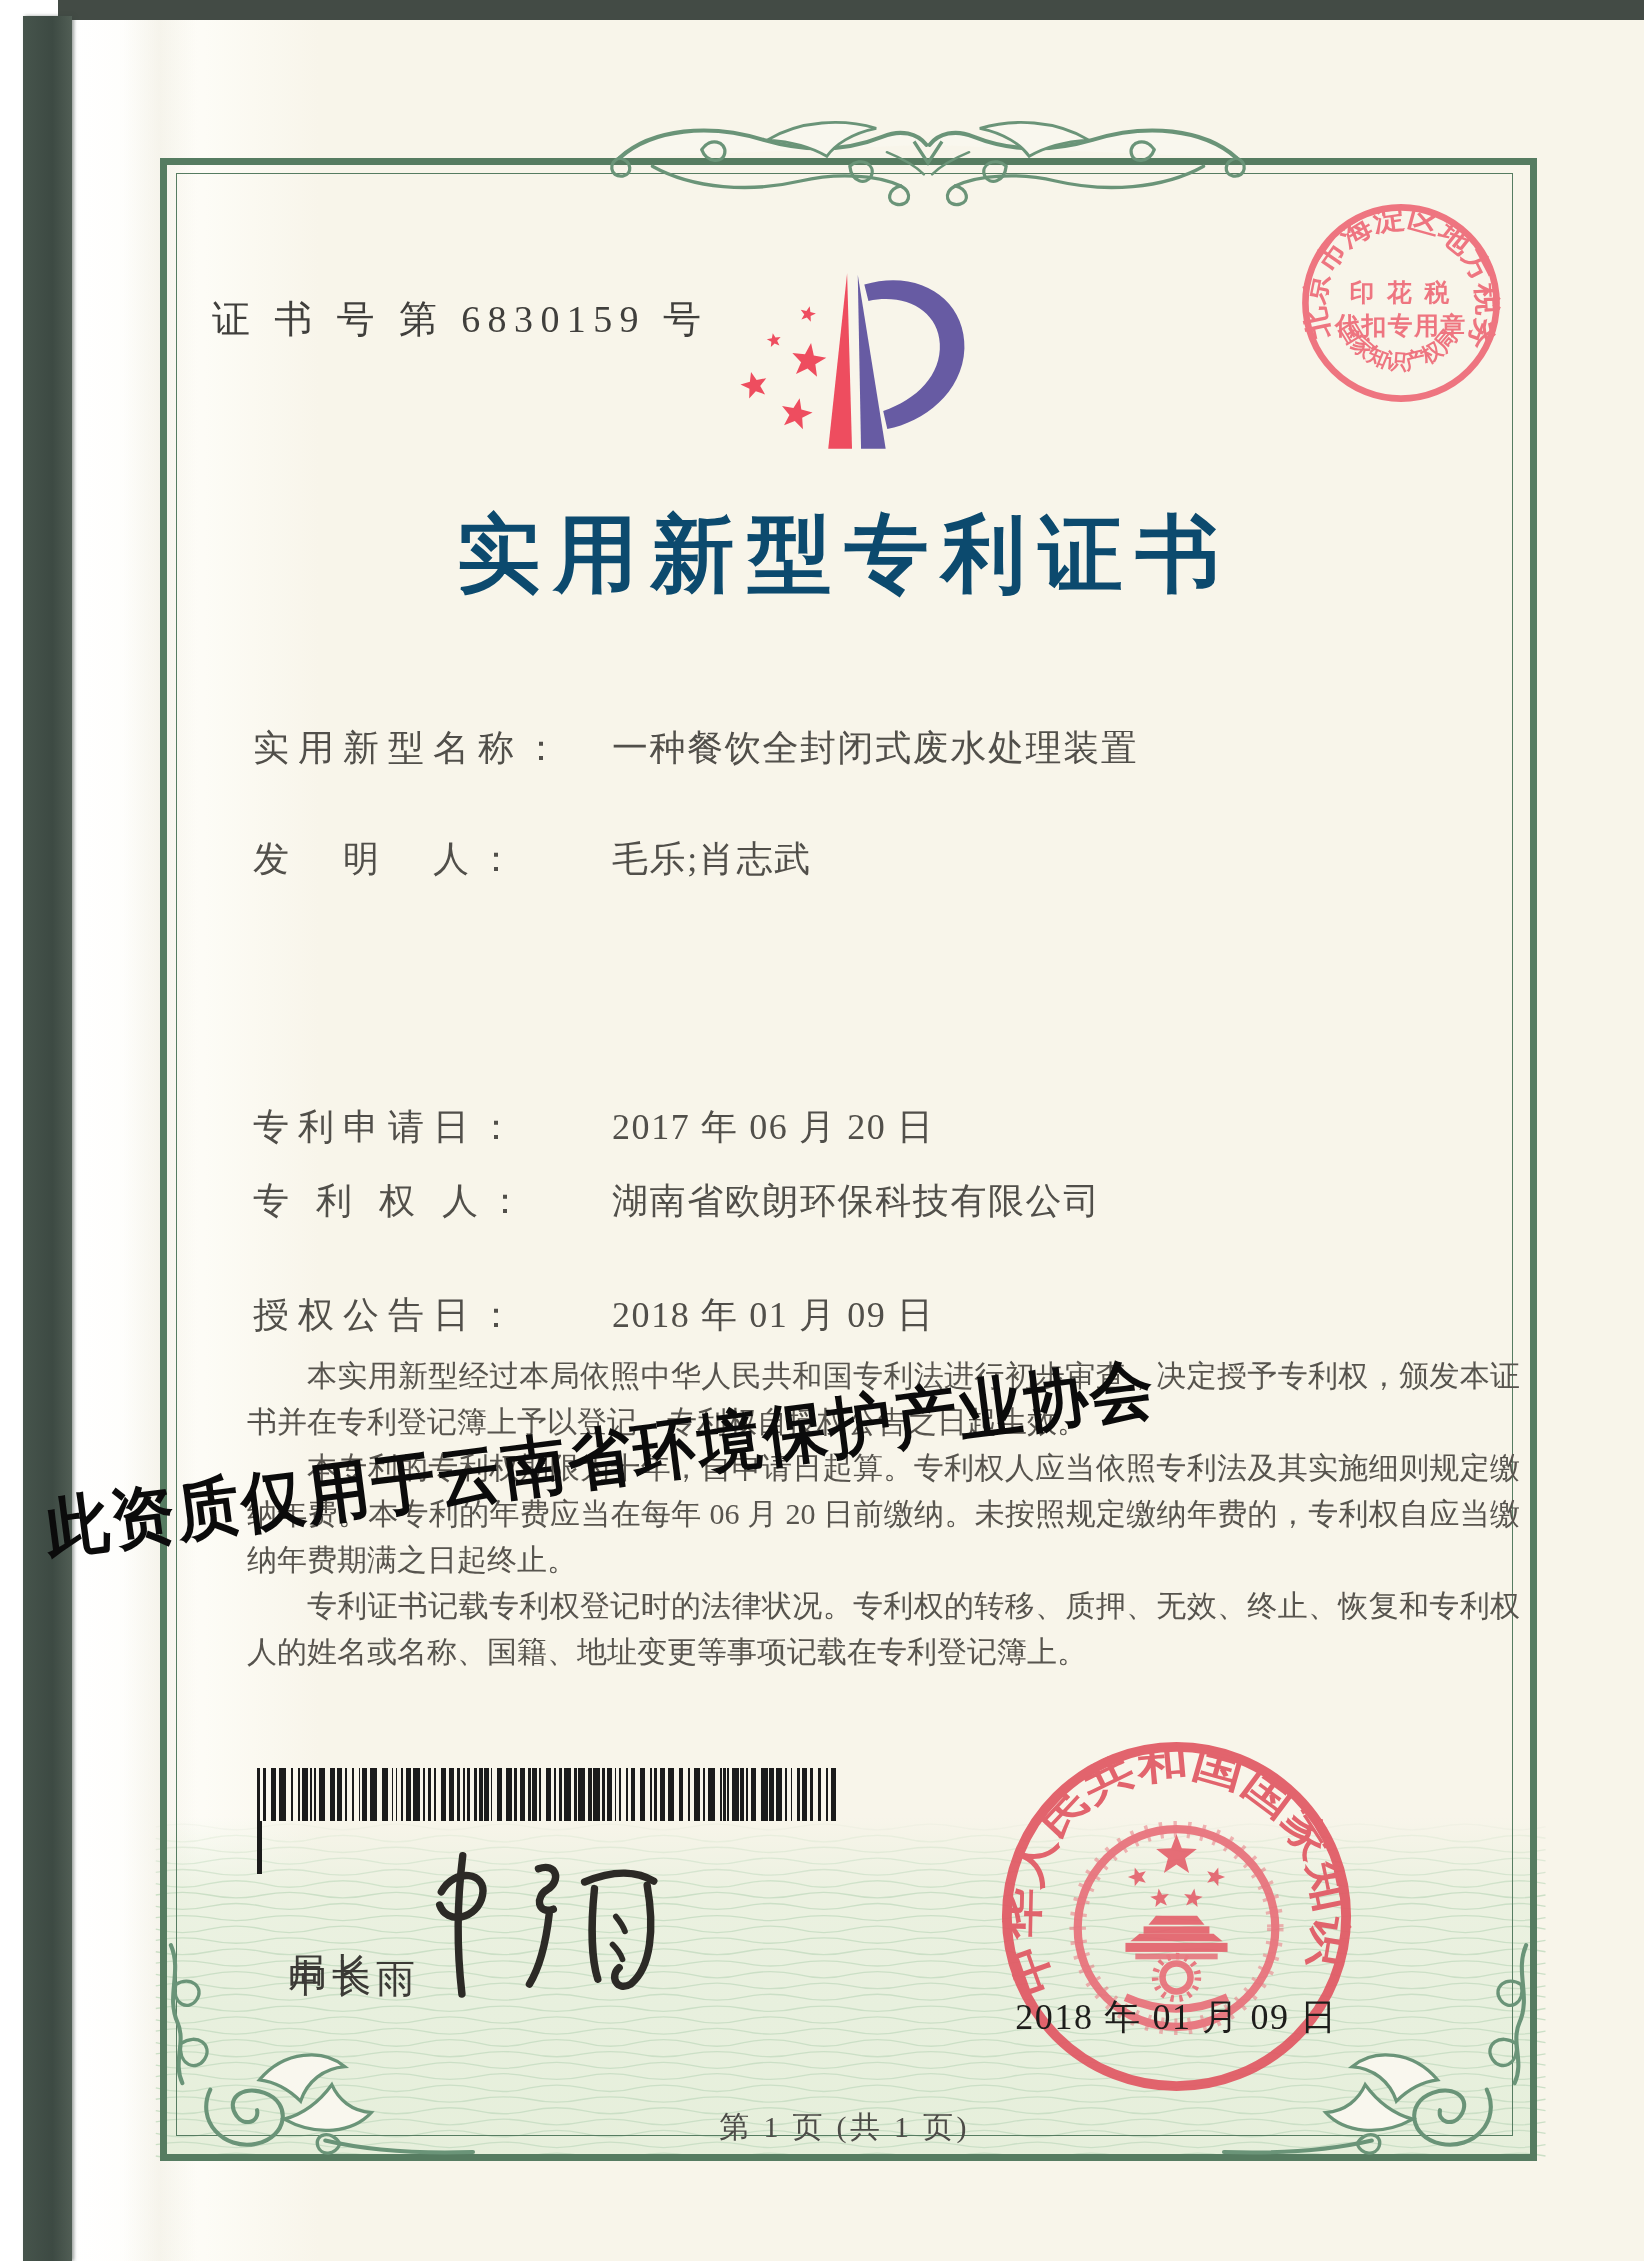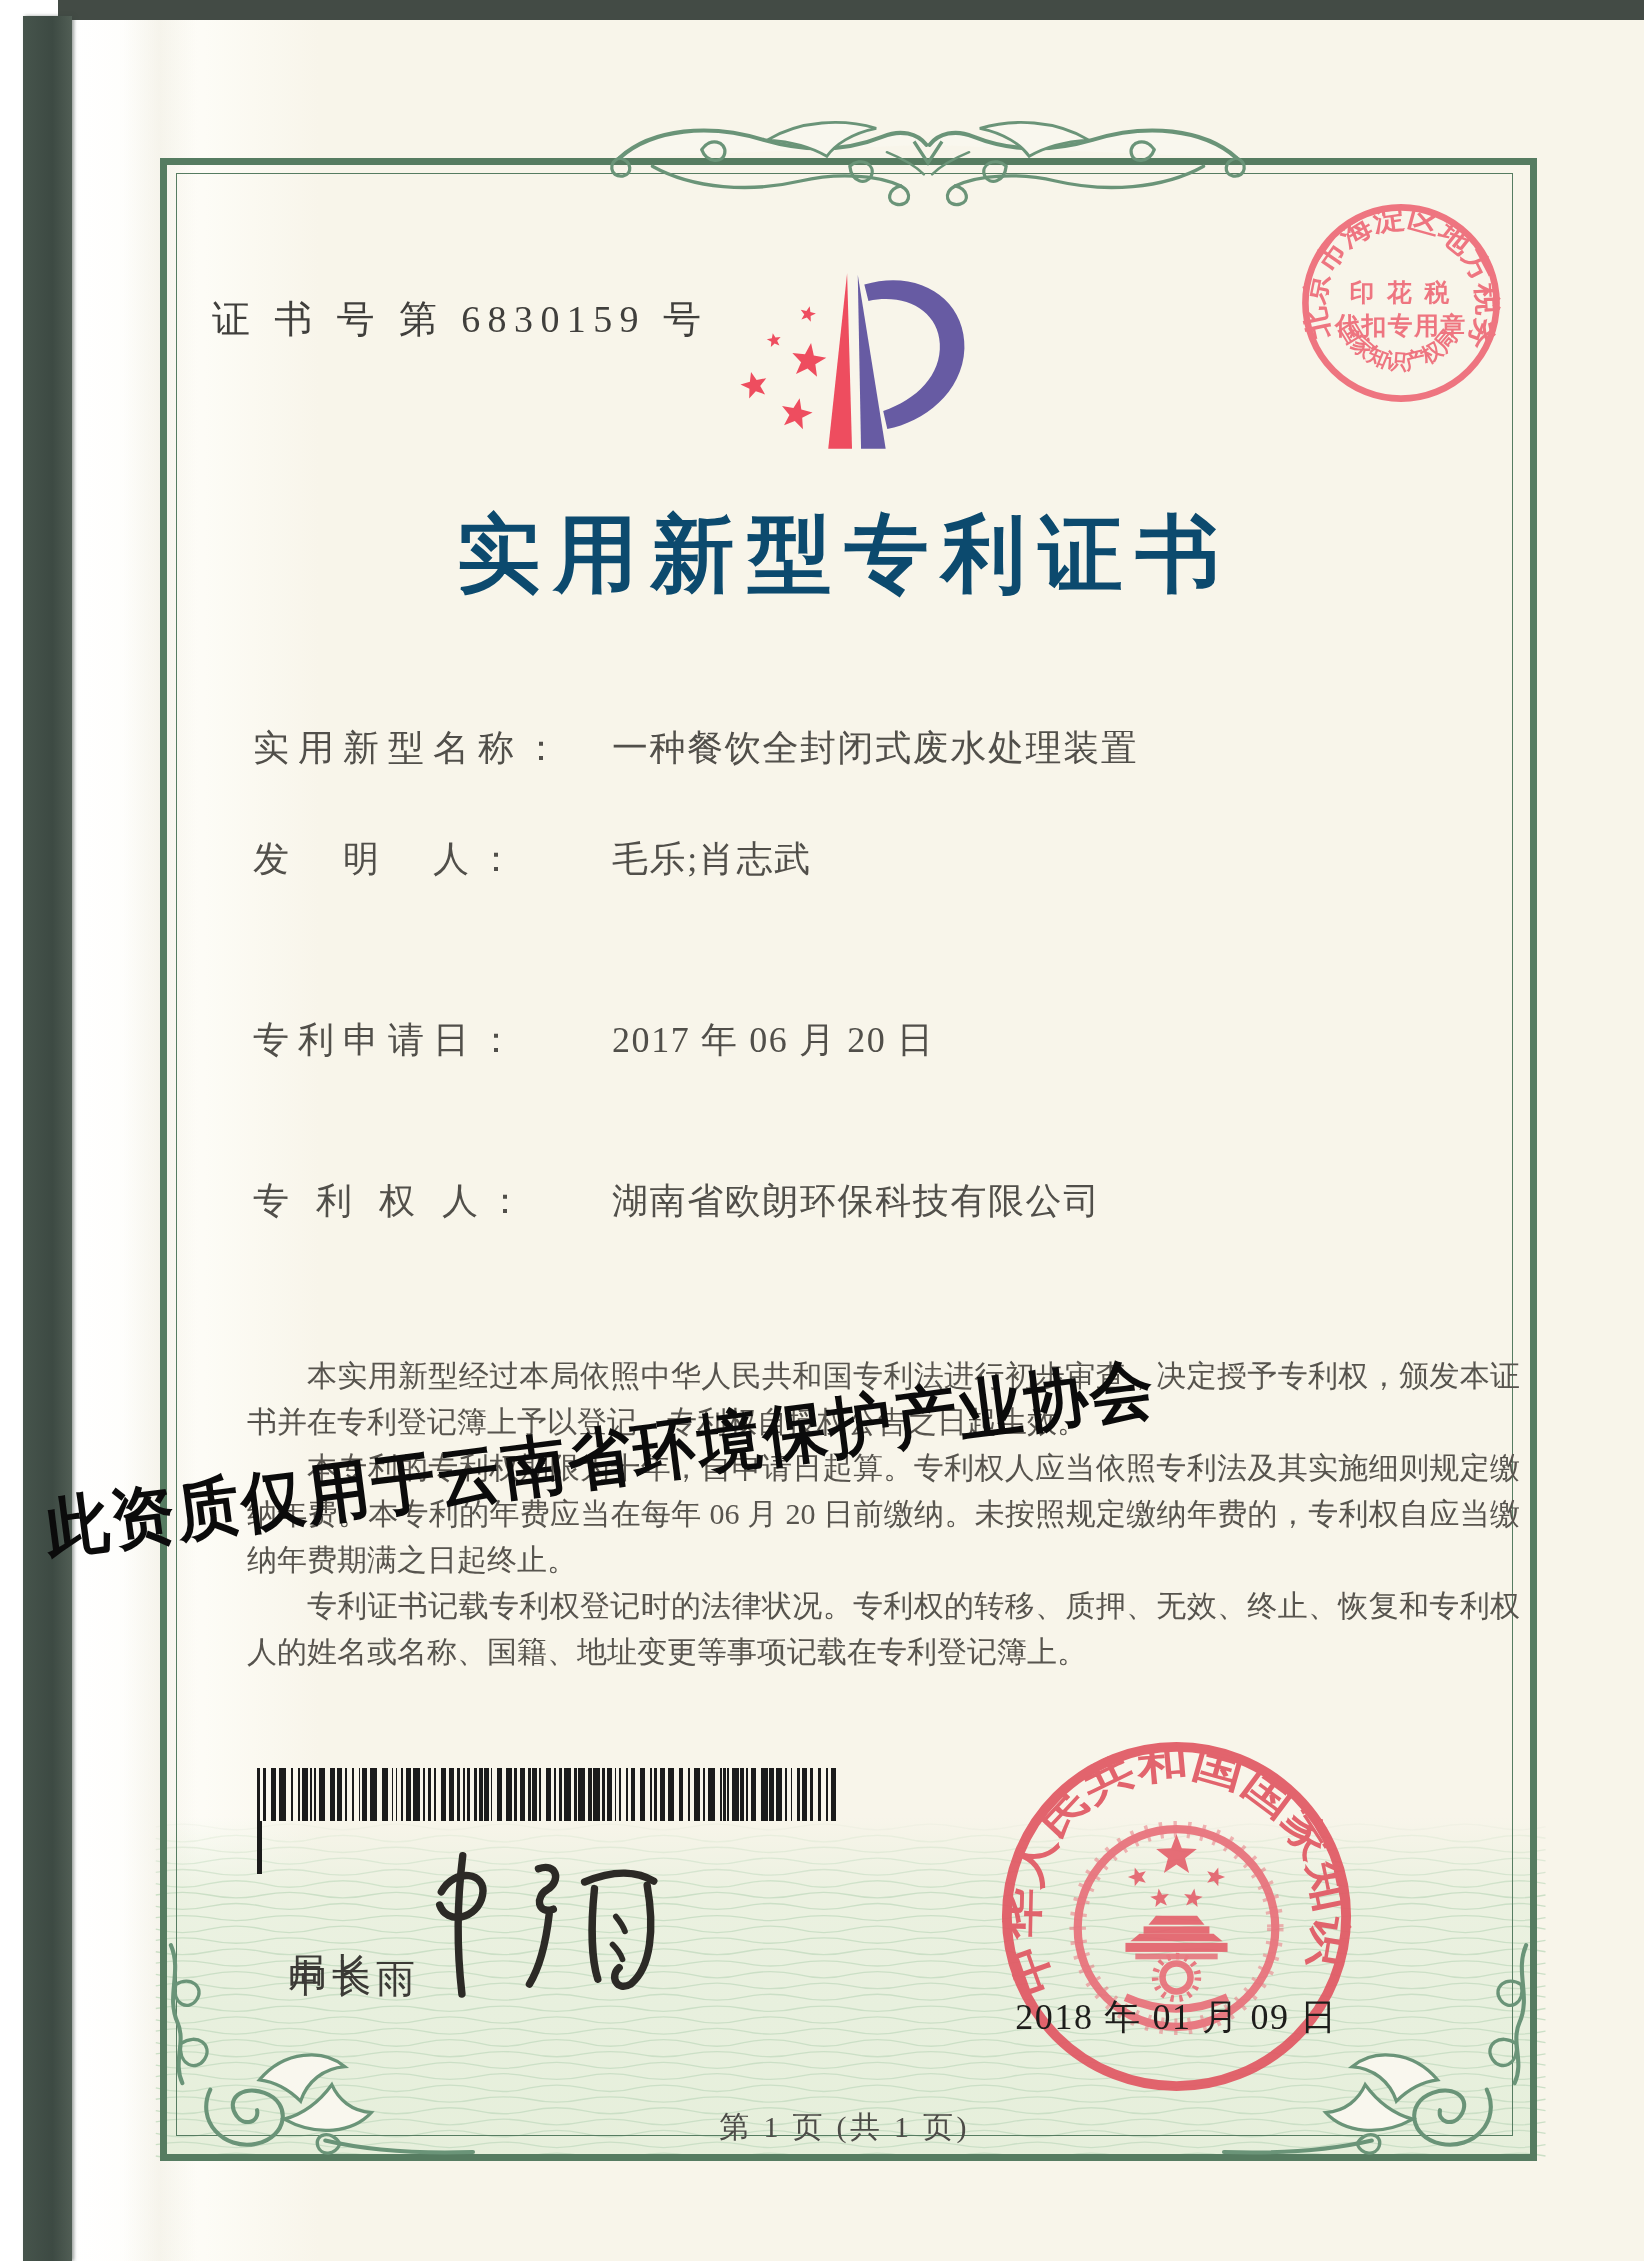--- a/index.html
+++ b/index.html
@@ -171,25 +171,28 @@
   </svg>
 
   <div class="title">实用新型专利证书</div>
 
   <div class="frow" style="top:724px;">
     <span class="flabel">实用新型名称：</span><span class="fvalue">一种餐饮全封闭式废水处理装置</span>
   </div>
   <div class="frow" style="top:835px;">
     <span class="flabel">发　明　人：</span><span class="fvalue">毛乐;肖志武</span>
   </div>
-  <div class="frow" style="top:1016px;font-family:Liberation Serif, serif;">
+  <div class="frow" style="top:1103px;font-family:Liberation Serif, serif;">
     <span class="flabel">专利申请日：</span><span class="fvalue">2017 年 06 月 20 日</span>
   </div>
   <div class="frow" style="top:1177px;">
     <span class="flabel">专 利 权 人：</span><span class="fvalue">湖南省欧朗环保科技有限公司</span>
+  </div>
+  <div class="frow" style="top:1291px;">
+    <span class="flabel">授权公告日：</span><span class="fvalue">2018 年 01 月 09 日</span>
   </div>
 
   <div class="bodytxt">
     <p>本实用新型经过本局依照中华人民共和国专利法进行初步审查，决定授予专利权，颁发本证书并在专利登记簿上予以登记。专利权自授权公告之日起生效。</p>
     <p>本专利的专利权期限为十年，自申请日起算。专利权人应当依照专利法及其实施细则规定缴纳年费。本专利的年费应当在每年 06 月 20 日前缴纳。未按照规定缴纳年费的，专利权自应当缴纳年费期满之日起终止。</p>
     <p>专利证书记载专利权登记时的法律状况。专利权的转移、质押、无效、终止、恢复和专利权人的姓名或名称、国籍、地址变更等事项记载在专利登记簿上。</p>
   </div>
 
   <div class="barcode" id="barcode"><i style="width:3.3px;margin-right:2.5px"></i><i style="width:3.3px;margin-right:5px"></i><i style="width:5px;margin-right:3.3px"></i><i style="width:6.6px;margin-right:5px"></i><i style="width:1.6px;margin-right:5px"></i><i style="width:2.5px;margin-right:1.6px"></i><i style="width:6.6px;margin-right:1.6px"></i><i style="width:2.5px;margin-right:1.6px"></i><i style="width:1.6px;margin-right:3.3px"></i><i style="width:6.6px;margin-right:5px"></i><i style="width:5px;margin-right:1.6px"></i><i style="width:5px;margin-right:2.5px"></i><i style="width:2.5px;margin-right:5px"></i><i style="width:1.6px;margin-right:5px"></i><i style="width:1.6px;margin-right:1.6px"></i><i style="width:5px;margin-right:3.3px"></i><i style="width:6.6px;margin-right:5px"></i><i style="width:6.6px;margin-right:3.3px"></i><i style="width:1.6px;margin-right:2.5px"></i><i style="width:1.6px;margin-right:3.3px"></i><i style="width:2.5px;margin-right:2.5px"></i><i style="width:5px;margin-right:2.5px"></i><i style="width:6.6px;margin-right:3.3px"></i><i style="width:2.5px;margin-right:2.5px"></i><i style="width:3.3px;margin-right:2.5px"></i><i style="width:2.5px;margin-right:5px"></i><i style="width:5px;margin-right:2.5px"></i><i style="width:5px;margin-right:3.3px"></i><i style="width:2.5px;margin-right:3.3px"></i><i style="width:2.5px;margin-right:1.6px"></i><i style="width:3.3px;margin-right:3.3px"></i><i style="width:3.3px;margin-right:2.5px"></i><i style="width:3.3px;margin-right:1.6px"></i><i style="width:5px;margin-right:1.6px"></i><i style="width:1.6px;margin-right:5px"></i><i style="width:5px;margin-right:3.3px"></i><i style="width:6.6px;margin-right:1.6px"></i><i style="width:3.3px;margin-right:2.5px"></i><i style="width:5px;margin-right:3.3px"></i><i style="width:2.5px;margin-right:1.6px"></i><i style="width:5px;margin-right:1.6px"></i><i style="width:2.5px;margin-right:5px"></i><i style="width:5px;margin-right:2.5px"></i><i style="width:2.5px;margin-right:3.3px"></i><i style="width:2.5px;margin-right:2.5px"></i><i style="width:6.6px;margin-right:2.5px"></i><i style="width:3.3px;margin-right:1.6px"></i><i style="width:6.6px;margin-right:3.3px"></i><i style="width:3.3px;margin-right:1.6px"></i><i style="width:6.6px;margin-right:2.5px"></i><i style="width:2.5px;margin-right:2.5px"></i><i style="width:5px;margin-right:2.5px"></i><i style="width:1.6px;margin-right:2.5px"></i><i style="width:1.6px;margin-right:5px"></i><i style="width:2.5px;margin-right:3.3px"></i><i style="width:3.3px;margin-right:5px"></i><i style="width:5px;margin-right:5px"></i><i style="width:2.5px;margin-right:1.6px"></i><i style="width:3.3px;margin-right:2.5px"></i><i style="width:5px;margin-right:3.3px"></i><i style="width:6.6px;margin-right:5px"></i><i style="width:3.3px;margin-right:5px"></i><i style="width:2.5px;margin-right:3.3px"></i><i style="width:6.6px;margin-right:2.5px"></i><i style="width:2.5px;margin-right:3.3px"></i><i style="width:6.6px;margin-right:5px"></i><i style="width:1.6px;margin-right:1.6px"></i><i style="width:2.5px;margin-right:1.6px"></i><i style="width:1.6px;margin-right:3.3px"></i><i style="width:6.6px;margin-right:1.6px"></i><i style="width:3.3px;margin-right:2.5px"></i><i style="width:1.6px;margin-right:3.3px"></i><i style="width:5px;margin-right:5px"></i><i style="width:6.6px;margin-right:1.6px"></i><i style="width:5px;margin-right:1.6px"></i><i style="width:6.6px;margin-right:2.5px"></i><i style="width:2.5px;margin-right:3.3px"></i><i style="width:1.6px;margin-right:5px"></i><i style="width:2.5px;margin-right:2.5px"></i><i style="width:5px;margin-right:2.5px"></i><i style="width:3.3px;margin-right:5px"></i><i style="width:3.3px;margin-right:5px"></i><i style="width:1.6px;margin-right:3.3px"></i><i style="width:5px;margin-right:1.6px"></i><i style="width:5px;margin-right:5px"></i></div>
 

